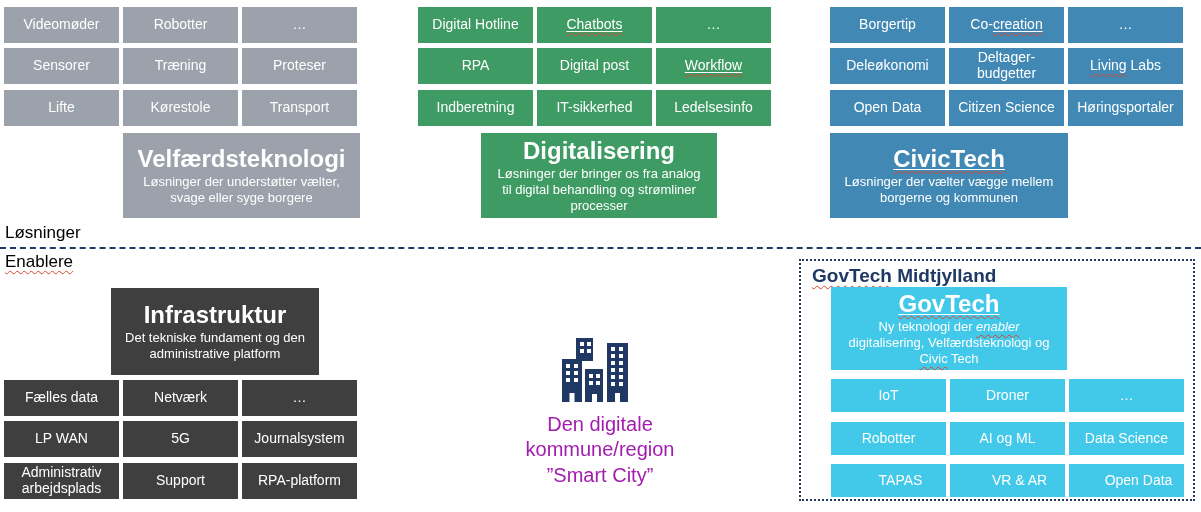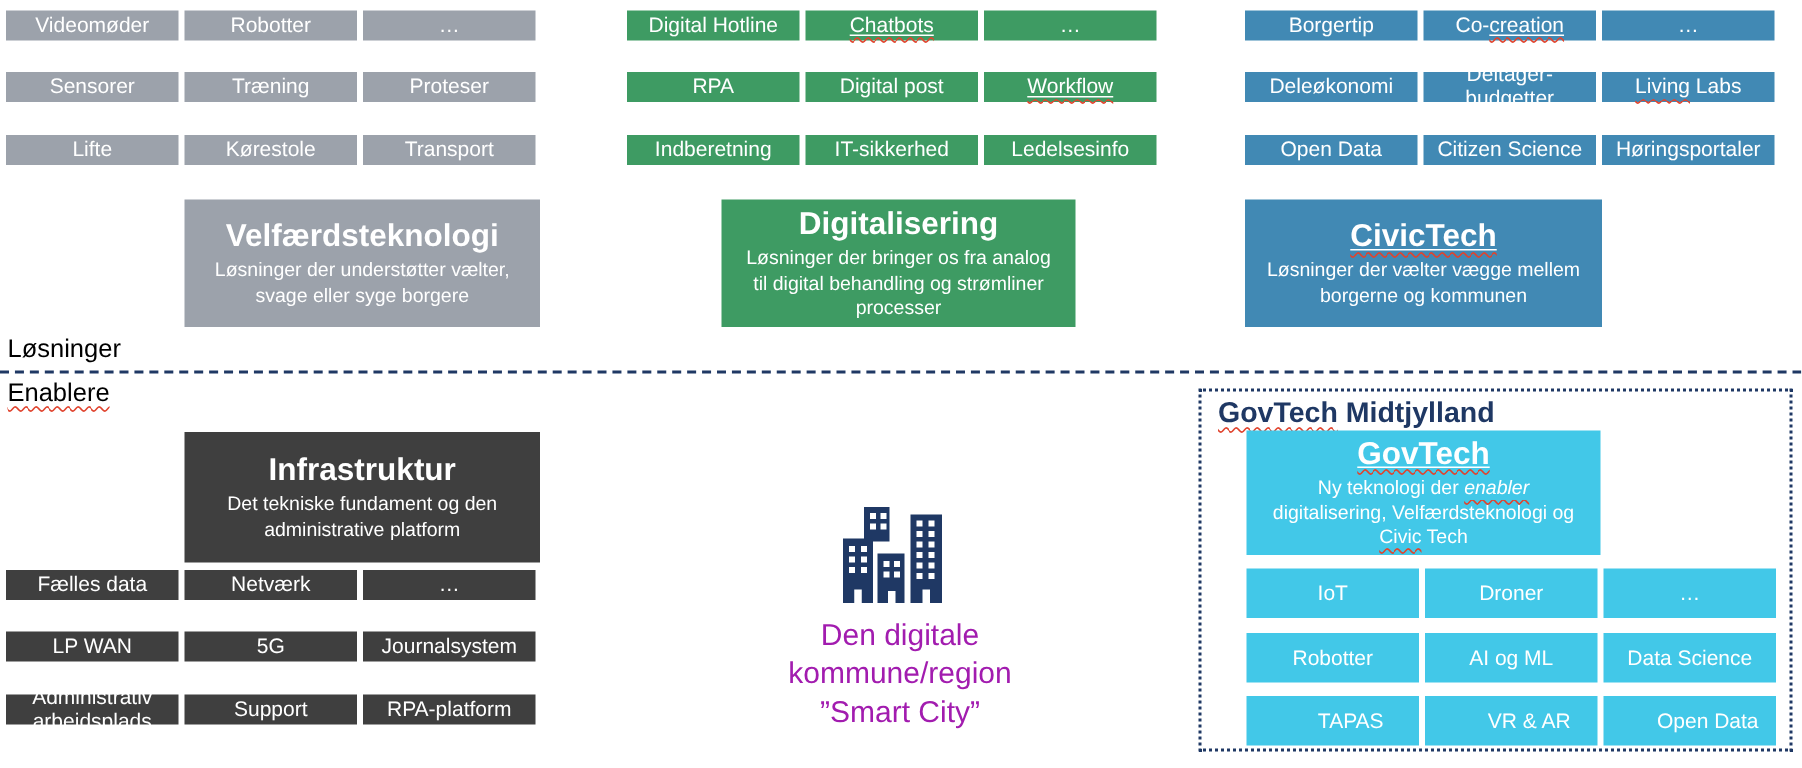--- a/index.html
+++ b/index.html
@@ -2,38 +2,38 @@
 <html style="--gray: #9CA2AB; --green: #3E9B63; --blue: #4189B4; --dark: #3F3F3F; --cyan: #42C8E8; --navy: #1F3864; --squiggle: #E0432D;"><head>
 <meta charset="utf-8">
 <style>
   html,body { margin:0; padding:0; background:#ffffff; }
   #canvas {
     position:relative; width:1201px; height:512px; overflow:hidden;
     font-family:"Liberation Sans", sans-serif; background:#ffffff;
   }
   .grid { position:absolute; }
   .cell {
-    position:absolute; width:115px; height:20px; box-sizing:border-box;
+    position:absolute; width:115px; height:36px; box-sizing:border-box;
     display:flex; align-items:center; justify-content:center;
     text-align:center; color:#ffffff; font-size:14px; line-height:1.12;
     padding:1px 4px;
   }
   .gray  { background:var(--gray); }
   .green { background:var(--green); }
   .blue  { background:var(--blue); }
   .dark  { background:var(--dark); }
   .cyan  { background:var(--cyan); }
   .colA { left:0; } .colB { left:119px; } .colC { left:238px; }
   .rowA { top:0; }  .rowB { top:41px; }  .rowC { top:83px; }
   .hdr {
     position:absolute; box-sizing:border-box; color:#ffffff; text-align:center;
     display:flex; flex-direction:column; align-items:center; justify-content:center;
     padding:6px 10px;
   }
-  .hdr .t { font-size:21px; font-weight:bold; line-height:1.15; }
+  .hdr .t { font-size:24px; font-weight:bold; line-height:1.15; }
   .hdr .d { font-size:13px; line-height:1.24; margin-top:2px; }
   .sq {
     text-decoration-line:underline; text-decoration-style:wavy;
     text-decoration-color:var(--squiggle); text-decoration-thickness:1px;
     text-underline-offset:3px;
   }
   .lnk {
     text-decoration-line:underline; text-decoration-style:solid;
     text-decoration-thickness:1px; text-underline-offset:2px;
   }
@@ -125,21 +125,21 @@
     </div>
     <div class="d">Løsninger der vælter vægge mellem borgerne og kommunen</div>
   </div>
 
   <div class="zonelabel" style="top:223px">Løsninger</div>
   <div class="divider"></div>
   <div class="zonelabel" style="top:252px">
     <span class="sq">Enablere</span>
   </div>
 
-  <div class="hdr dark" style="left:123px;top:288px;width:237px;height:87px">
+  <div class="hdr dark" style="left:111px;top:288px;width:208px;height:87px">
     <div class="t">Infrastruktur</div>
     <div class="d">Det tekniske fundament og den administrative platform</div>
   </div>
   <div class="grid" style="left:4px;top:380px;width:353px;height:120px">
     <div class="cell dark colA rowA">Fælles data</div>
     <div class="cell dark colB rowA">Netværk</div>
     <div class="cell dark colC rowA">…</div>
     <div class="cell dark colA rowB">LP WAN</div>
     <div class="cell dark colB rowB">5G</div>
     <div class="cell dark colC rowB">Journalsystem</div>

